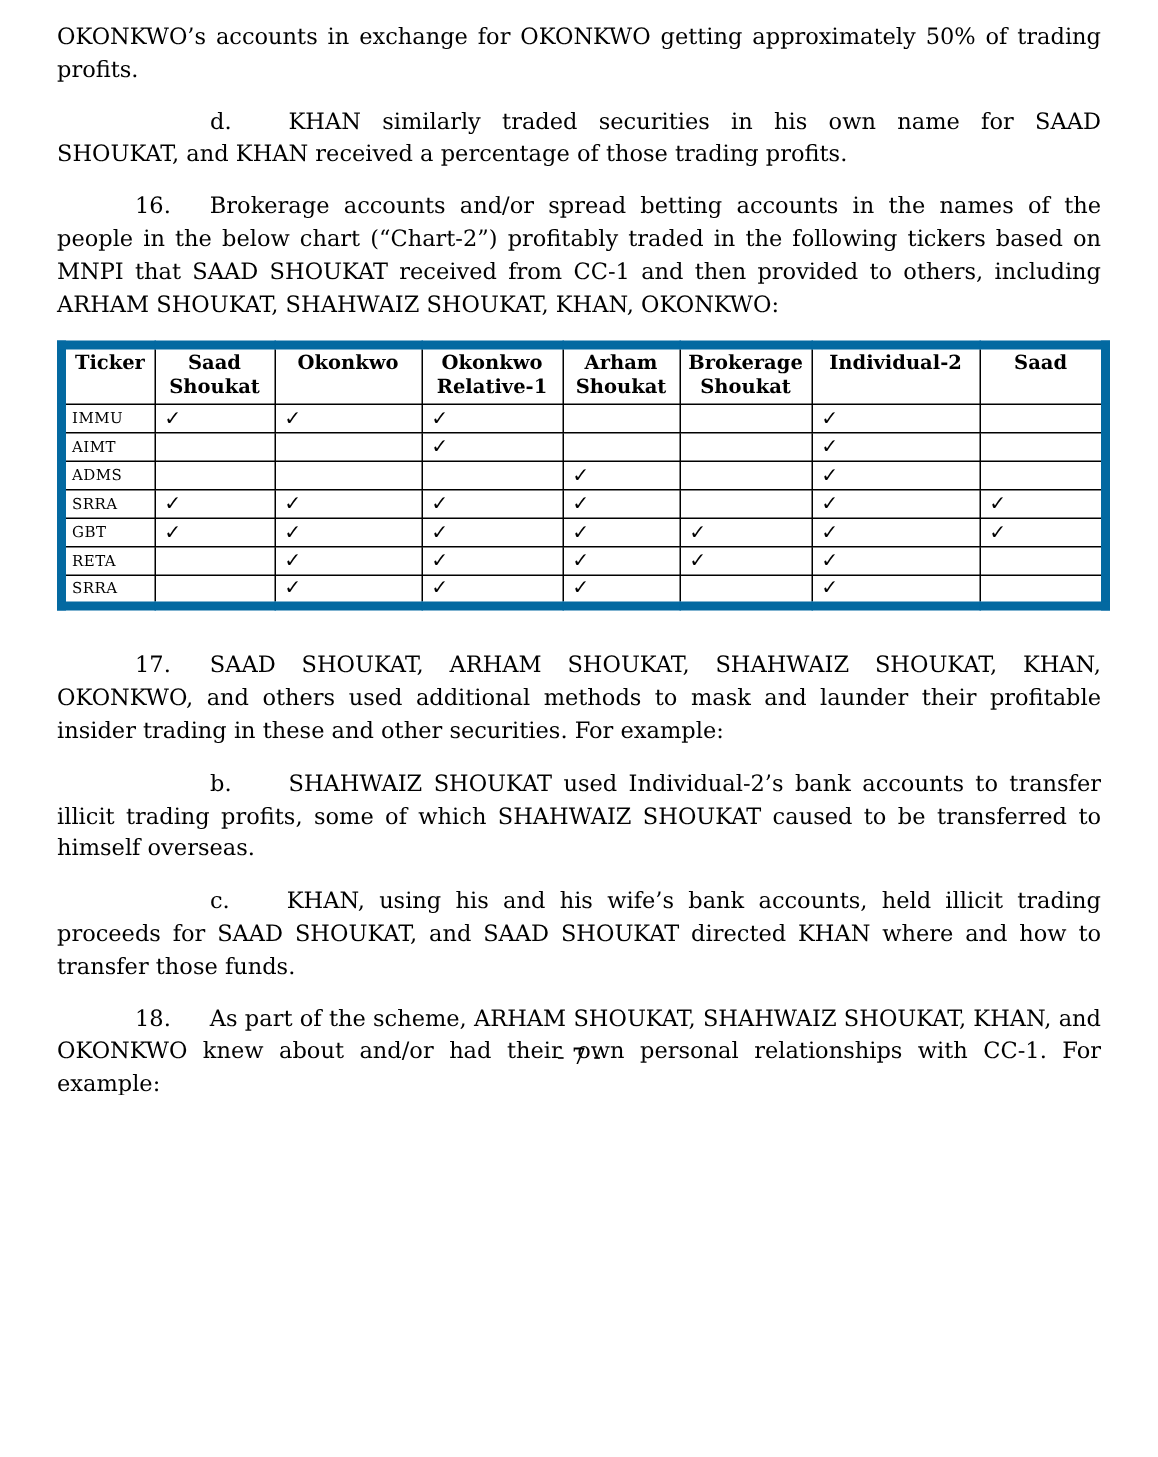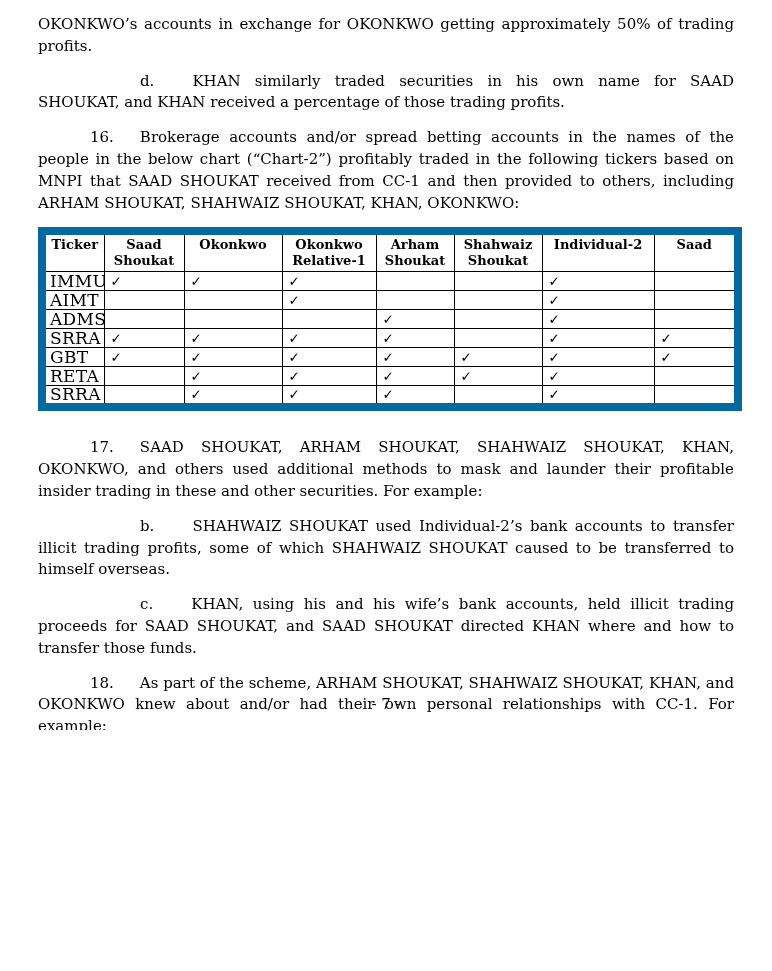--- a/index.html
+++ b/index.html
@@ -26,42 +26,42 @@
   .para.sub { text-indent: 102px; }
   .tab { display: inline-block; }
   .tab-num { width: 26px; }
   .tab-sub { width: 38px; }
 
   table.chart {
     border-collapse: collapse;
     width: 100%;
     table-layout: fixed;
     margin: 0 0 26px 0;
-    border: 8px solid #0369a1;
+    border: 6px solid #0369a1;
   }
   table.chart th, table.chart td {
     border: 1px solid #000;
     overflow: hidden;
   }
   table.chart th {
     font-weight: bold;
     text-align: center;
     vertical-align: top;
     font-size: 13px;
     line-height: 15.5px;
     padding: 2px 2px 3px 2px;
     white-space: pre-line;
   }
   table.chart td {
     height: 19px;
     line-height: 17px;
     vertical-align: middle;
   }
   td.ticker {
-    font-size: 17px;
+    font-size: 10px;
     padding-left: 4px;
     letter-spacing: 0.3px;
   }
   td.check {
     font-size: 13.5px;
     padding-left: 6px;
     font-family: "DejaVu Sans", sans-serif;
   }
   .footer {
     position: absolute;
@@ -97,21 +97,21 @@
     <thead>
       <tr id="chart-head">
           <th>Ticker</th>
           <th>Saad
 Shoukat</th>
           <th>Okonkwo</th>
           <th>Okonkwo
 Relative-1</th>
           <th>Arham
 Shoukat</th>
-          <th>Shahwaiz
+          <th>Brokerage
 Shoukat</th>
           <th>Individual-2</th>
           <th>Saad</th>
         </tr>
     </thead>
     <tbody id="chart-body">
         <tr>
           <td class="ticker">IMMU</td>
           <td class="check">✓</td>
           <td class="check">✓</td>

